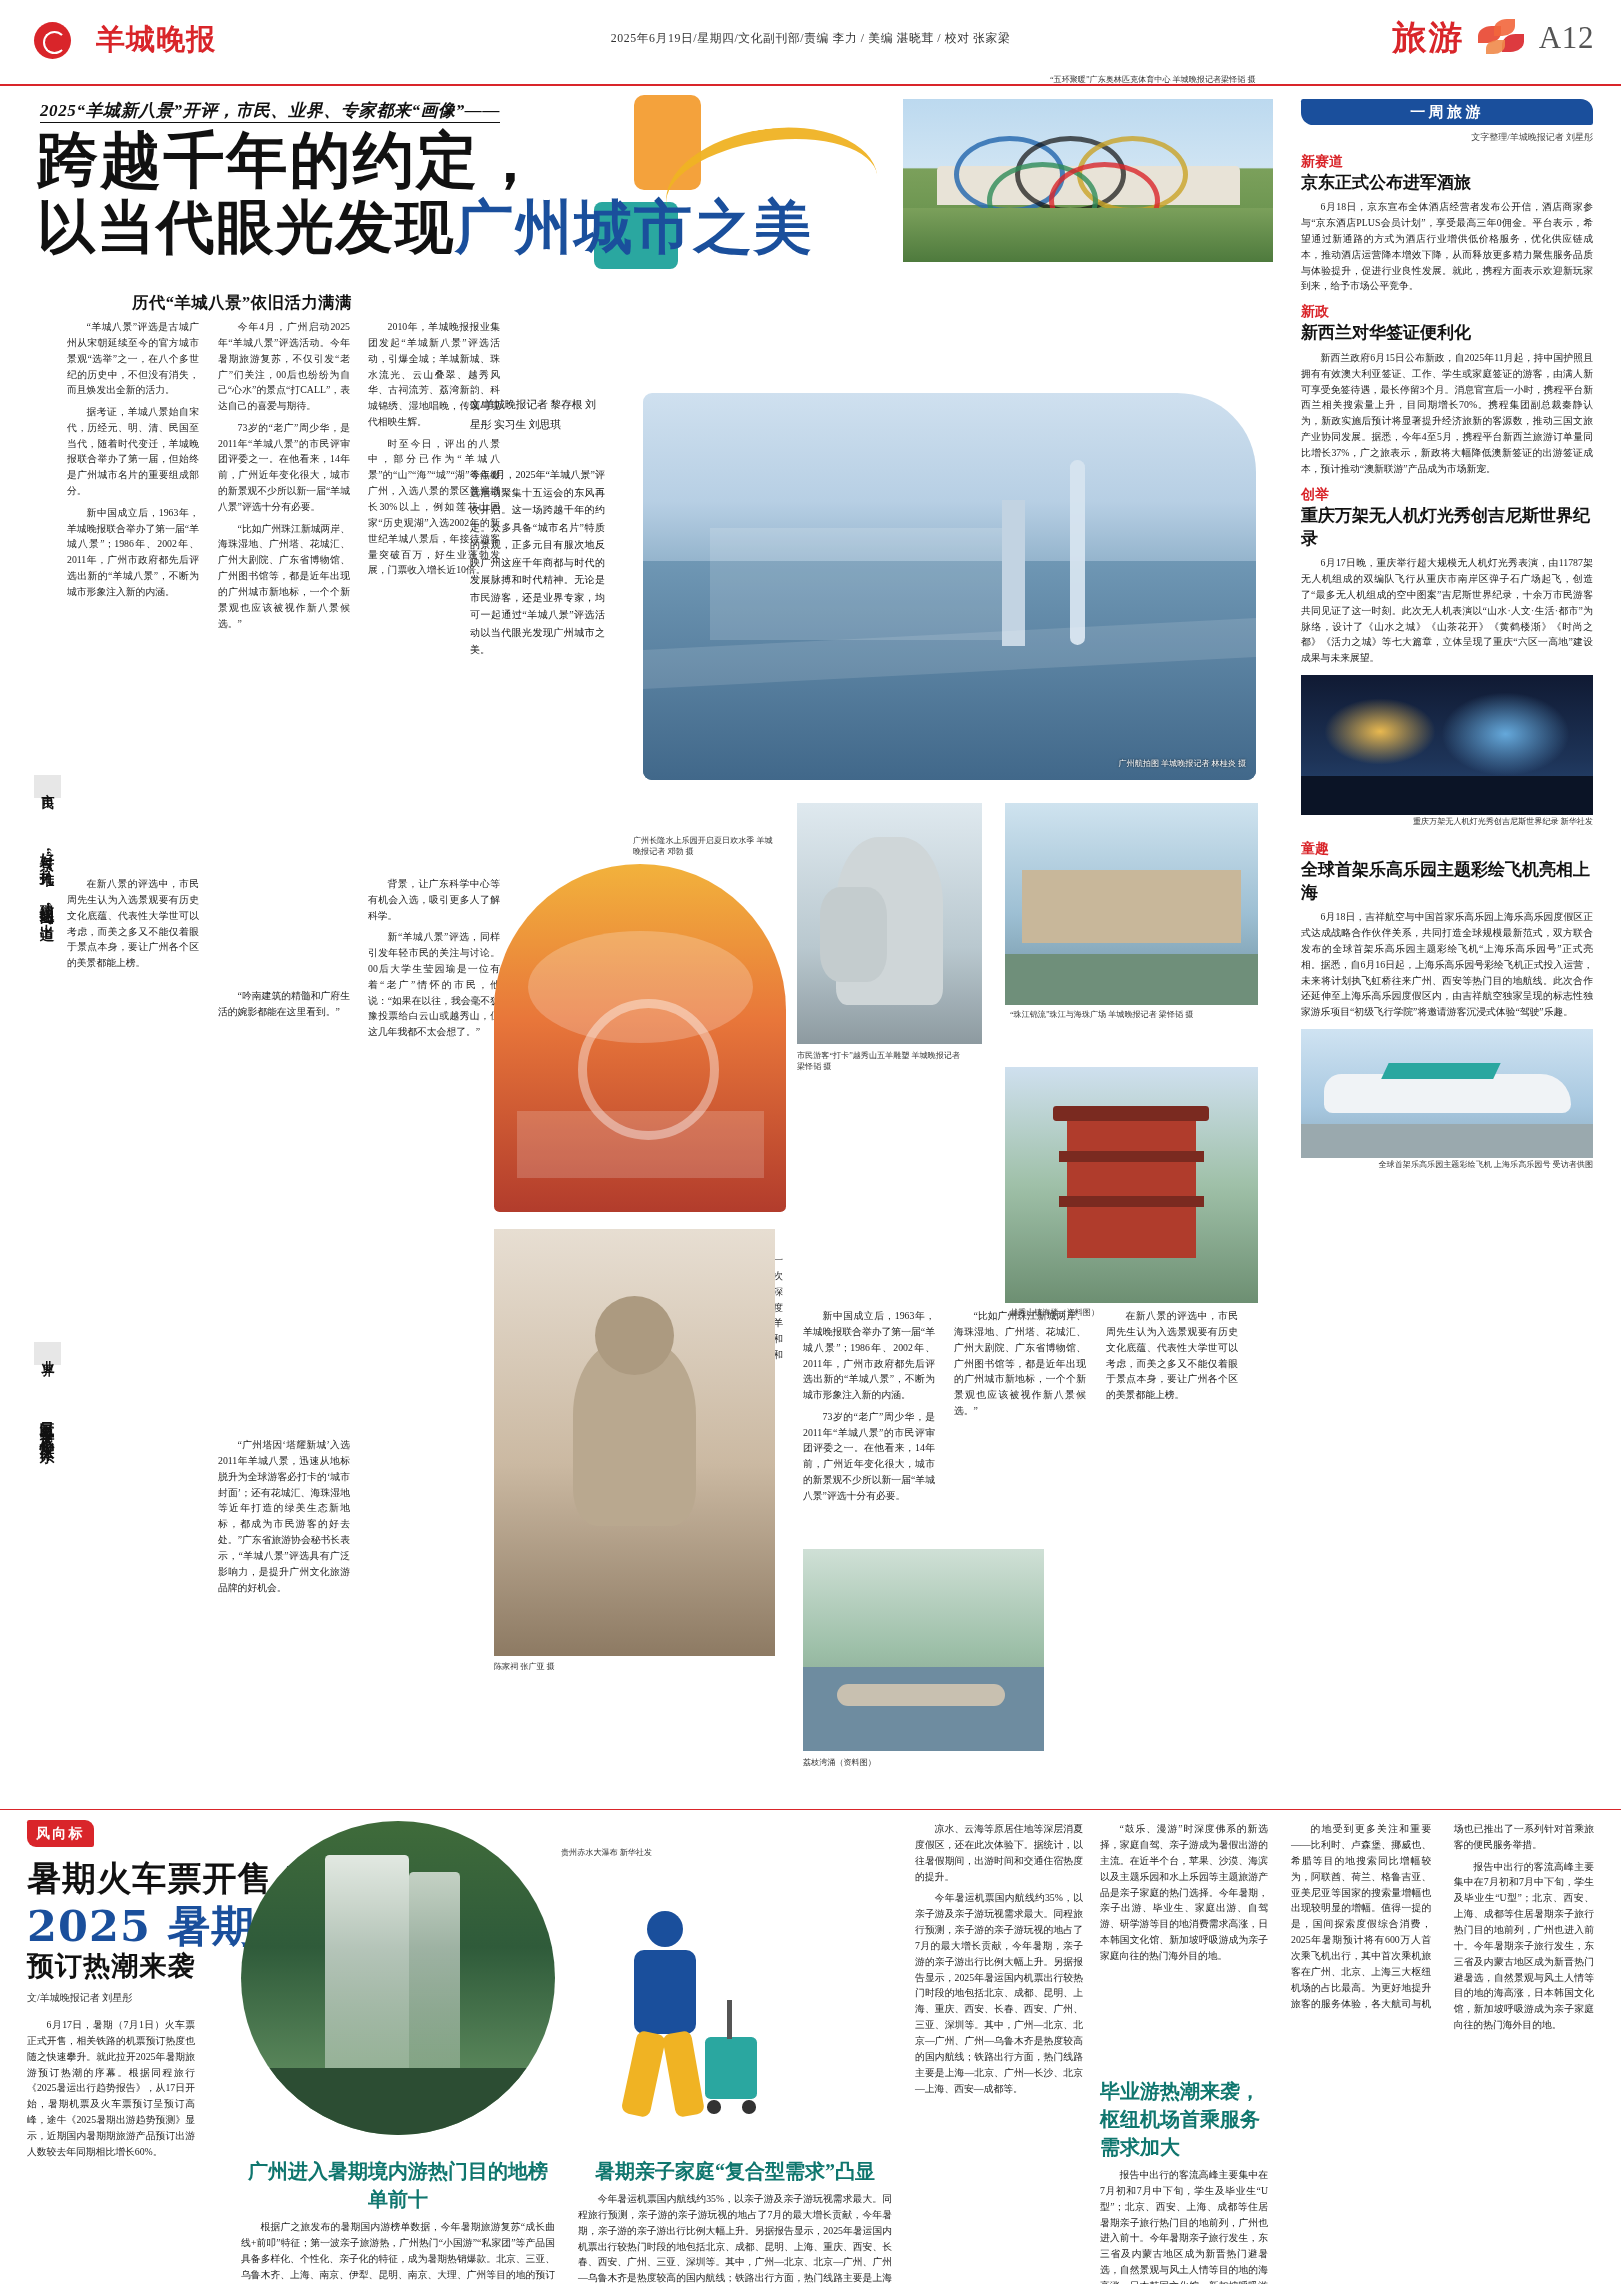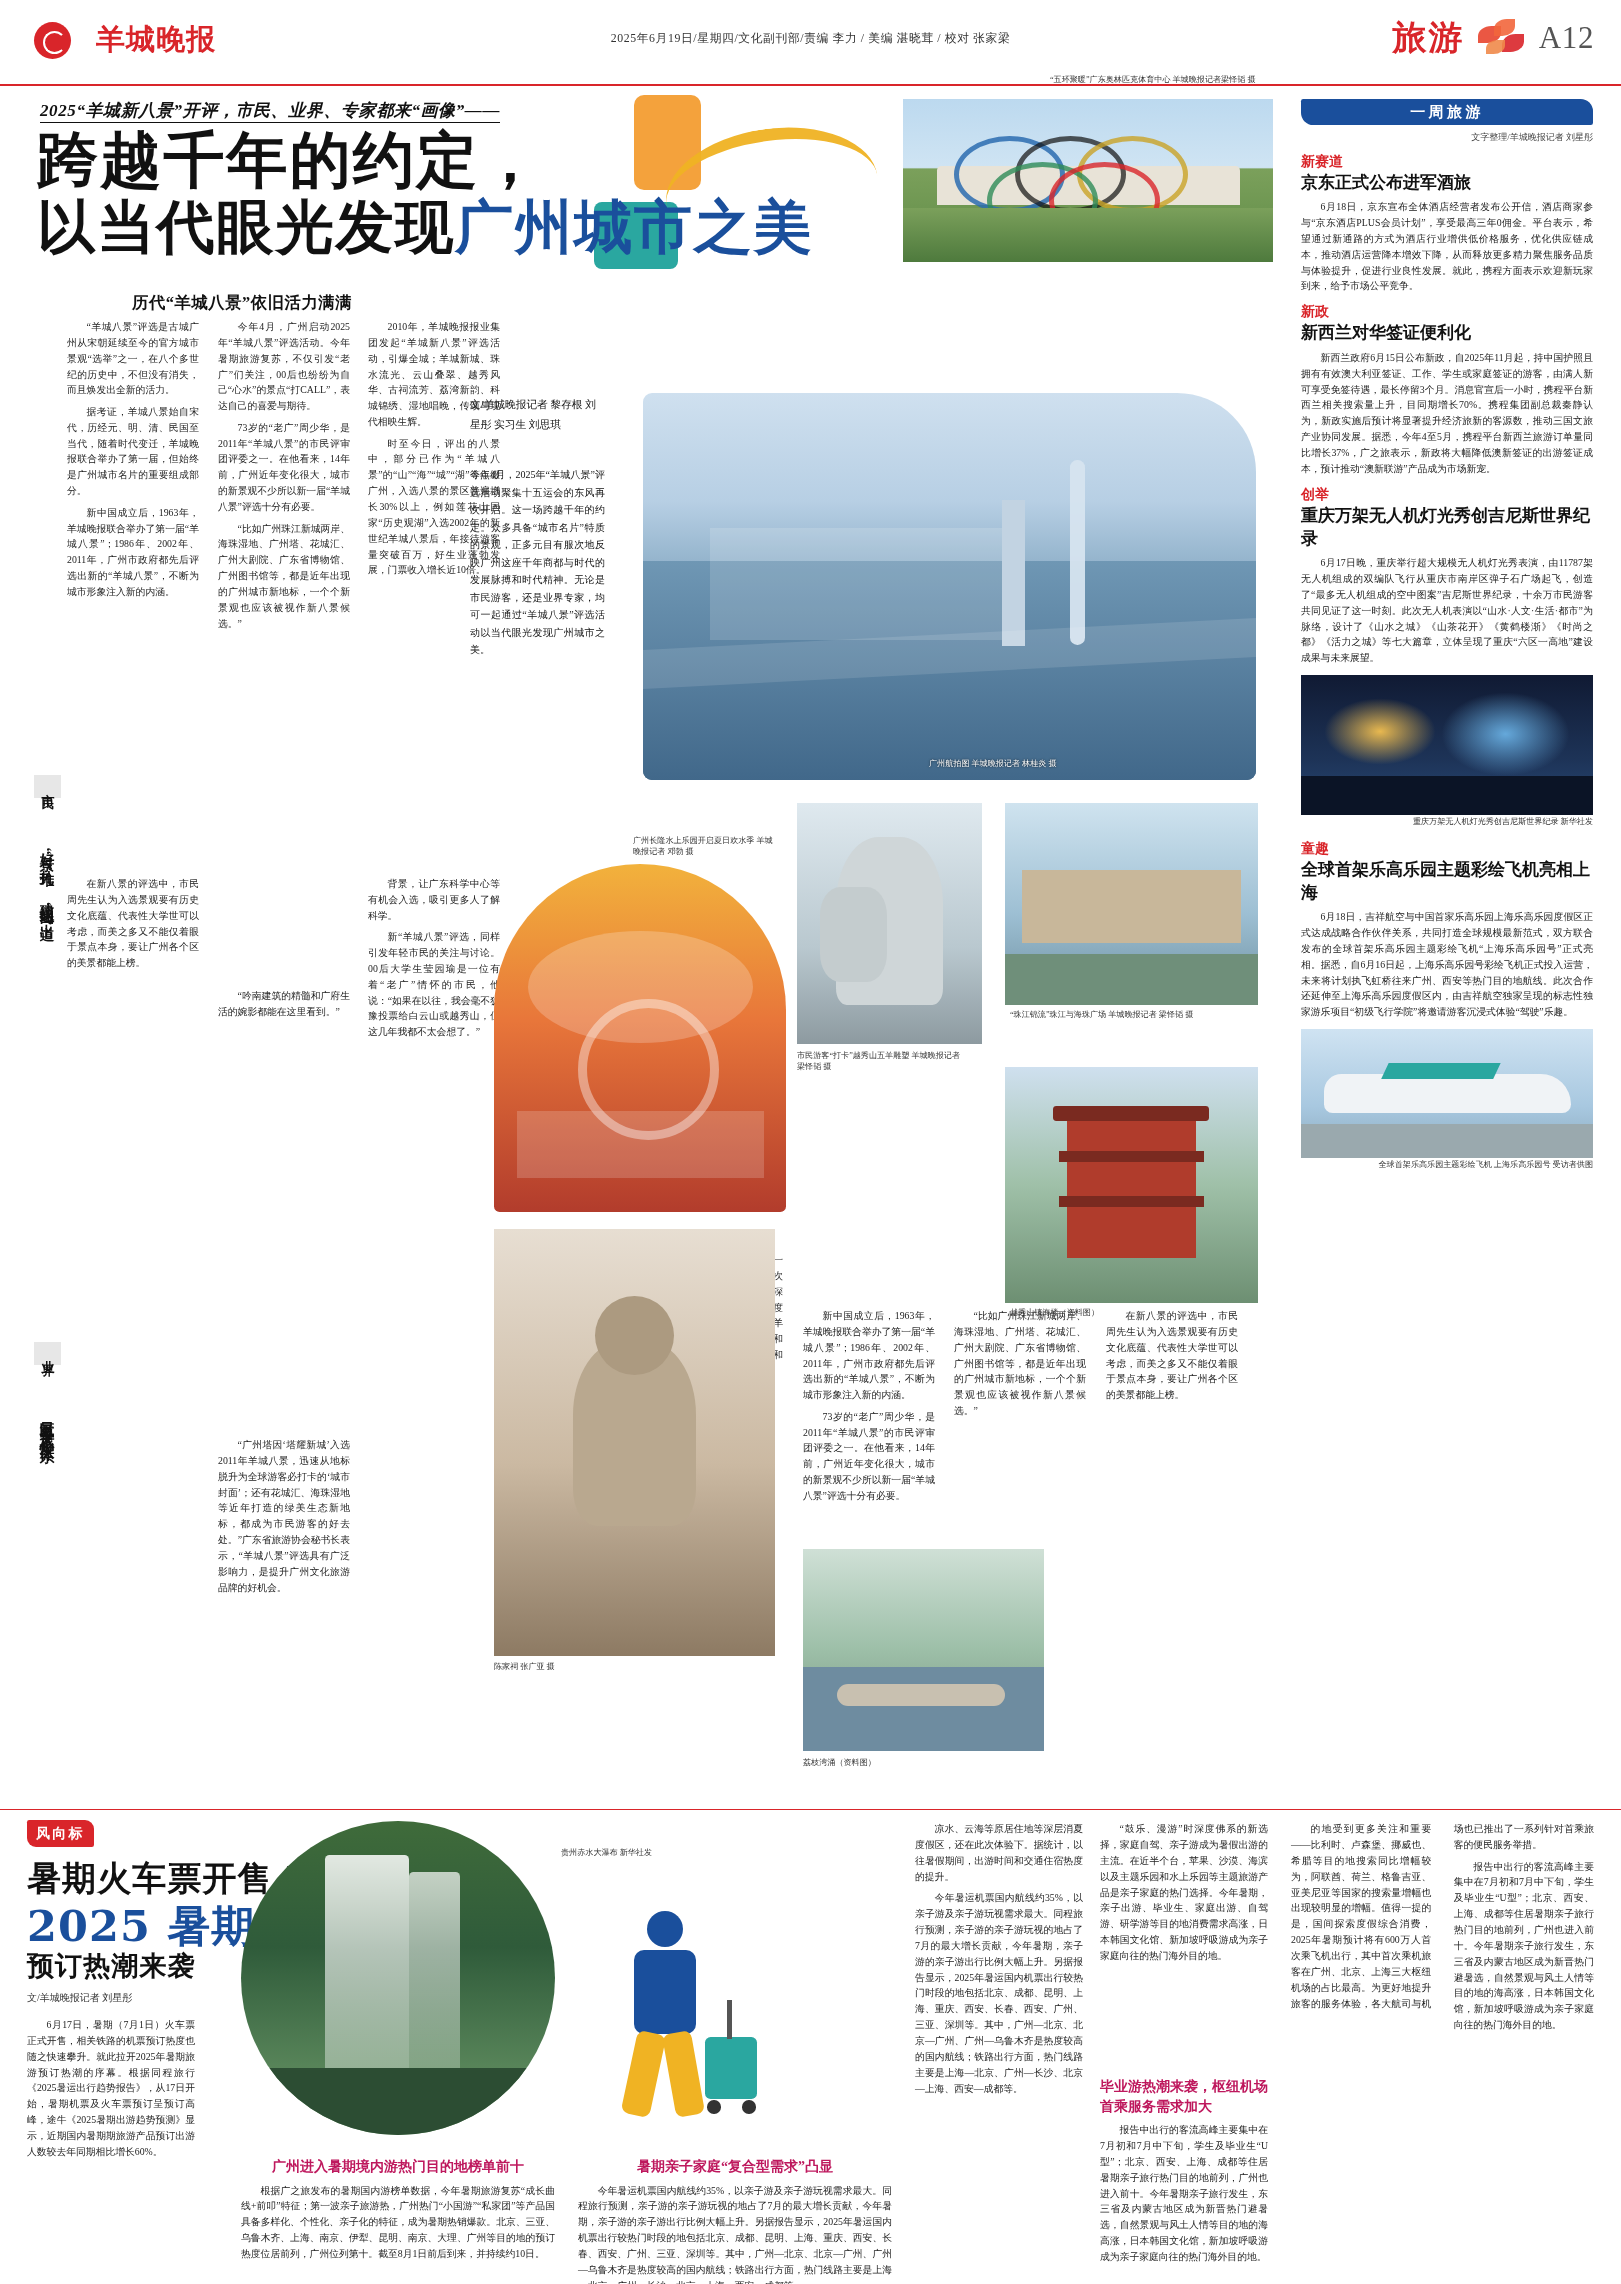--- a/index.html
+++ b/index.html
@@ -51,21 +51,21 @@
   .rail-h{font-size:14px;font-weight:bold;color:#d9252a;margin:9px 0 1.1px;}
   .rail-h2{font-size:17px;font-weight:bold;color:#111;margin:1.1px 0 4.5px;line-height:1.35;}
 
   
   .bot{position:absolute;left:0;top:1809px;width:1621px;height:475px;background:#fff;border-top:1.7px solid #d9252a;}
   .bot-tag{position:absolute;left:27px;top:10px;background:#d9252a;color:#fff;font-size:14px;font-weight:bold;letter-spacing:2.2px;padding:4.5px 9px;border-radius:2.2px 9px 2.2px 9px;}
   .bot-t1{position:absolute;left:27px;top:46px;font-size:34px;font-weight:bold;color:#111;font-family:"DejaVu Serif",serif;letter-spacing:1.1px;}
   .bot-t2{position:absolute;left:27px;top:88px;font-size:43px;font-weight:bold;color:#1a4f9c;font-family:"DejaVu Serif",serif;letter-spacing:1.1px;}
   .bot-t3{position:absolute;left:27px;top:138px;font-size:27px;font-weight:bold;color:#111;letter-spacing:1.1px;}
   .bot-by{position:absolute;left:27px;top:181px;font-size:10px;color:#333;}
-  .sub-h{font-size:14px;font-weight:bold;color:#be185d;text-align:center;line-height:1.4;margin:3.4px 0 5.6px;}
+  .sub-h{font-size:20px;font-weight:bold;color:#0f766e;text-align:center;line-height:1.4;margin:3.4px 0 5.6px;}
 </style>
 </head>
 <body>
 
 <div class="page">
 
   <div class="masthead">
     <div class="logo">
       <div class="logo-mark"></div>
       <div class="logo-text">羊城晚报</div>
@@ -104,21 +104,21 @@
   </div>
   <div class="cap cap-dark" style="left:1050px;top:75px;width:348px;text-align:left;">“五环聚暖”广东奥林匹克体育中心  羊城晚报记者梁怿韬 摄</div>
 
   <div class="photo" style="left:643px;top:393px;width:613px;height:387px;border-radius:9px 79px 9px 9px;background:linear-gradient(#cfe0ef 0%,#b7cfe4 28%,#8fb0c9 46%,#5f86a3 70%,#3f6480 100%);">
     <div style="position:absolute;left:0;top:168px;width:100%;height:219px;background:linear-gradient(#6f97b4,#41688a);"></div>
     <div style="position:absolute;left:427px;top:67px;width:14.6px;height:185px;background:#d6e4ef;border-radius:7.3px;opacity:.95;"></div>
     <div style="position:absolute;left:359px;top:107px;width:22.5px;height:146px;background:#c2d3e2;"></div>
     <div style="position:absolute;left:67px;top:135px;width:292px;height:112px;background:rgba(255,255,255,.15);"></div>
     <div style="position:absolute;left:0;top:241px;width:100%;height:39px;background:rgba(255,255,255,.12);transform:skewY(-3deg);"></div>
   </div>
-  <div class="cap" style="left:929px;top:759px;width:269px;text-align:left;">广州航拍图  羊城晚报记者 林桂炎 摄</div>
+  <div class="cap" style="left:977px;top:759px;width:269px;text-align:right;">广州航拍图  羊城晚报记者 林桂炎 摄</div>
 
   <div style="position:absolute;left:470px;top:394px;width:129px;font-size:10.7px;line-height:1.9;color:#111;">
     <div>文/羊城晚报记者 黎存根 刘星彤 实习生 刘思琪</div>
   </div>
 
   <div style="position:absolute;left:470px;top:466px;width:135px;font-size:10px;line-height:1.75;color:#111;text-align:justify;">
     今年4月，2025年“羊城八景”评选活动聚集十五运会的东风再次开启。这一场跨越千年的约定。众多具备“城市名片”特质的景观，正多元目有服次地反映广州这座千年商都与时代的发展脉搏和时代精神。无论是市民游客，还是业界专家，均可一起通过“羊城八景”评选活动以当代眼光发现广州城市之美。
   </div>
 
   <div class="sec-h" style="position:absolute;left:132px;top:292px;font-family:Liberation Serif, serif;">历代“羊城八景”依旧活力满满</div>

